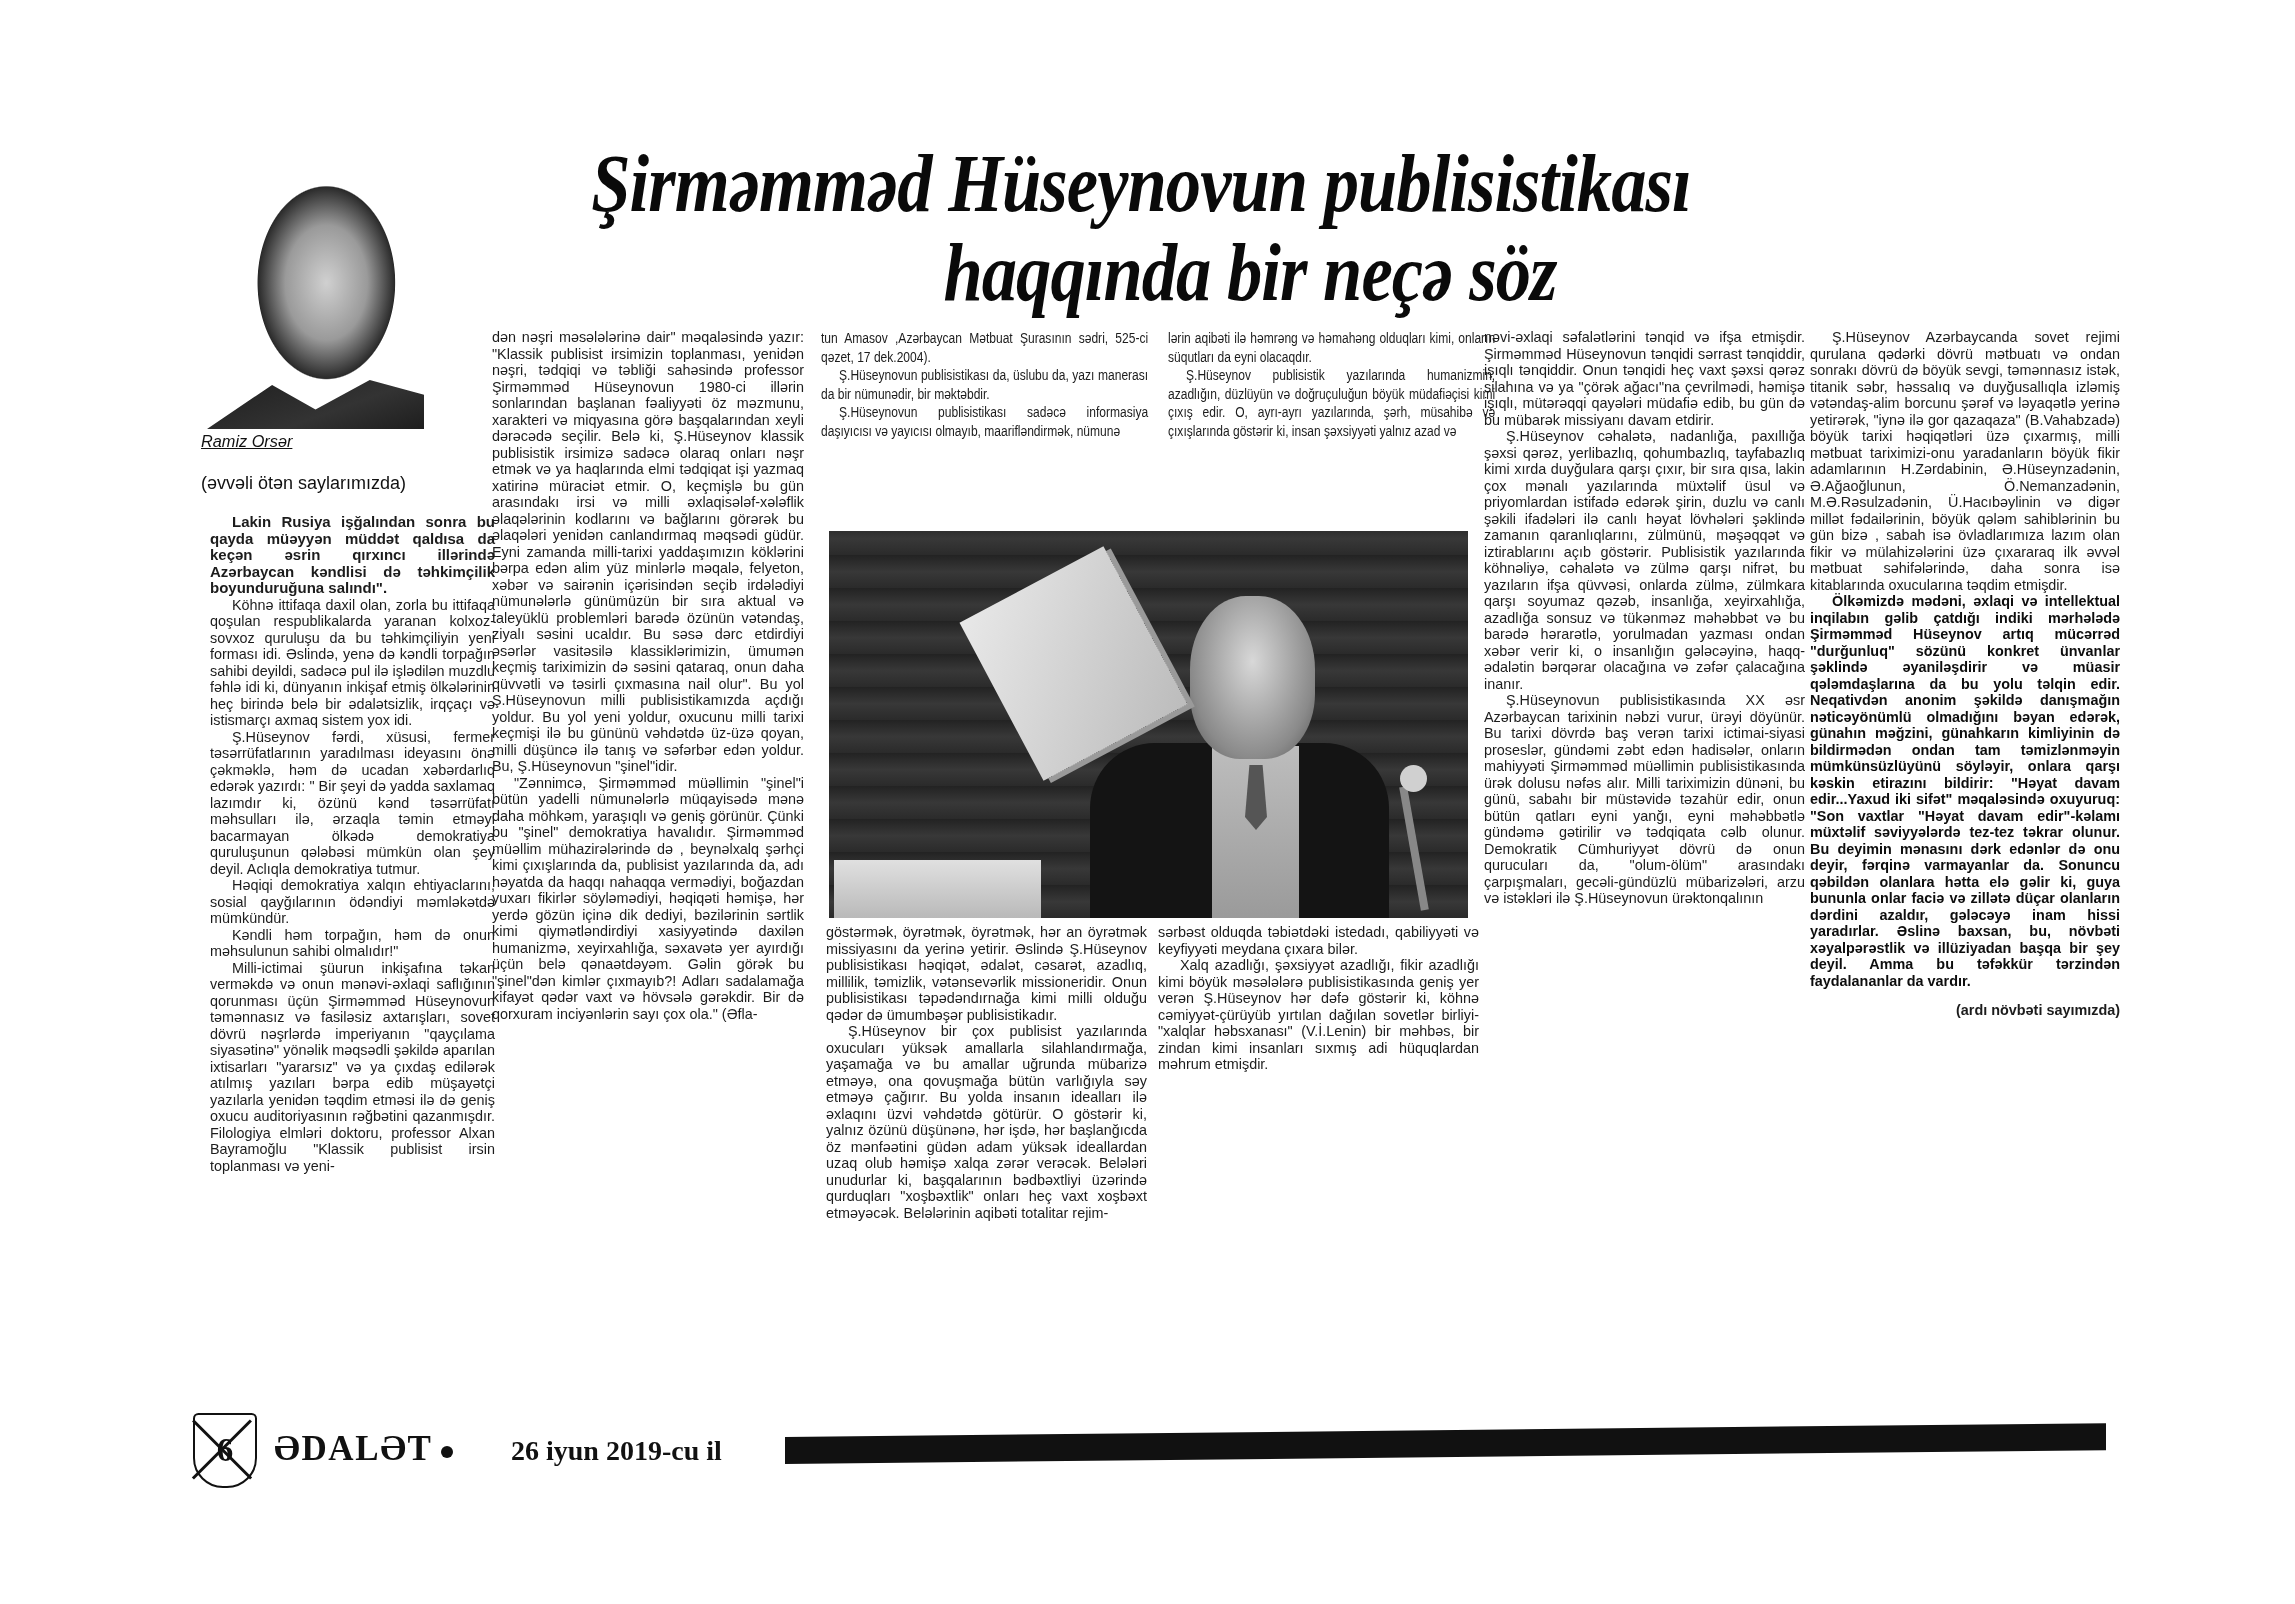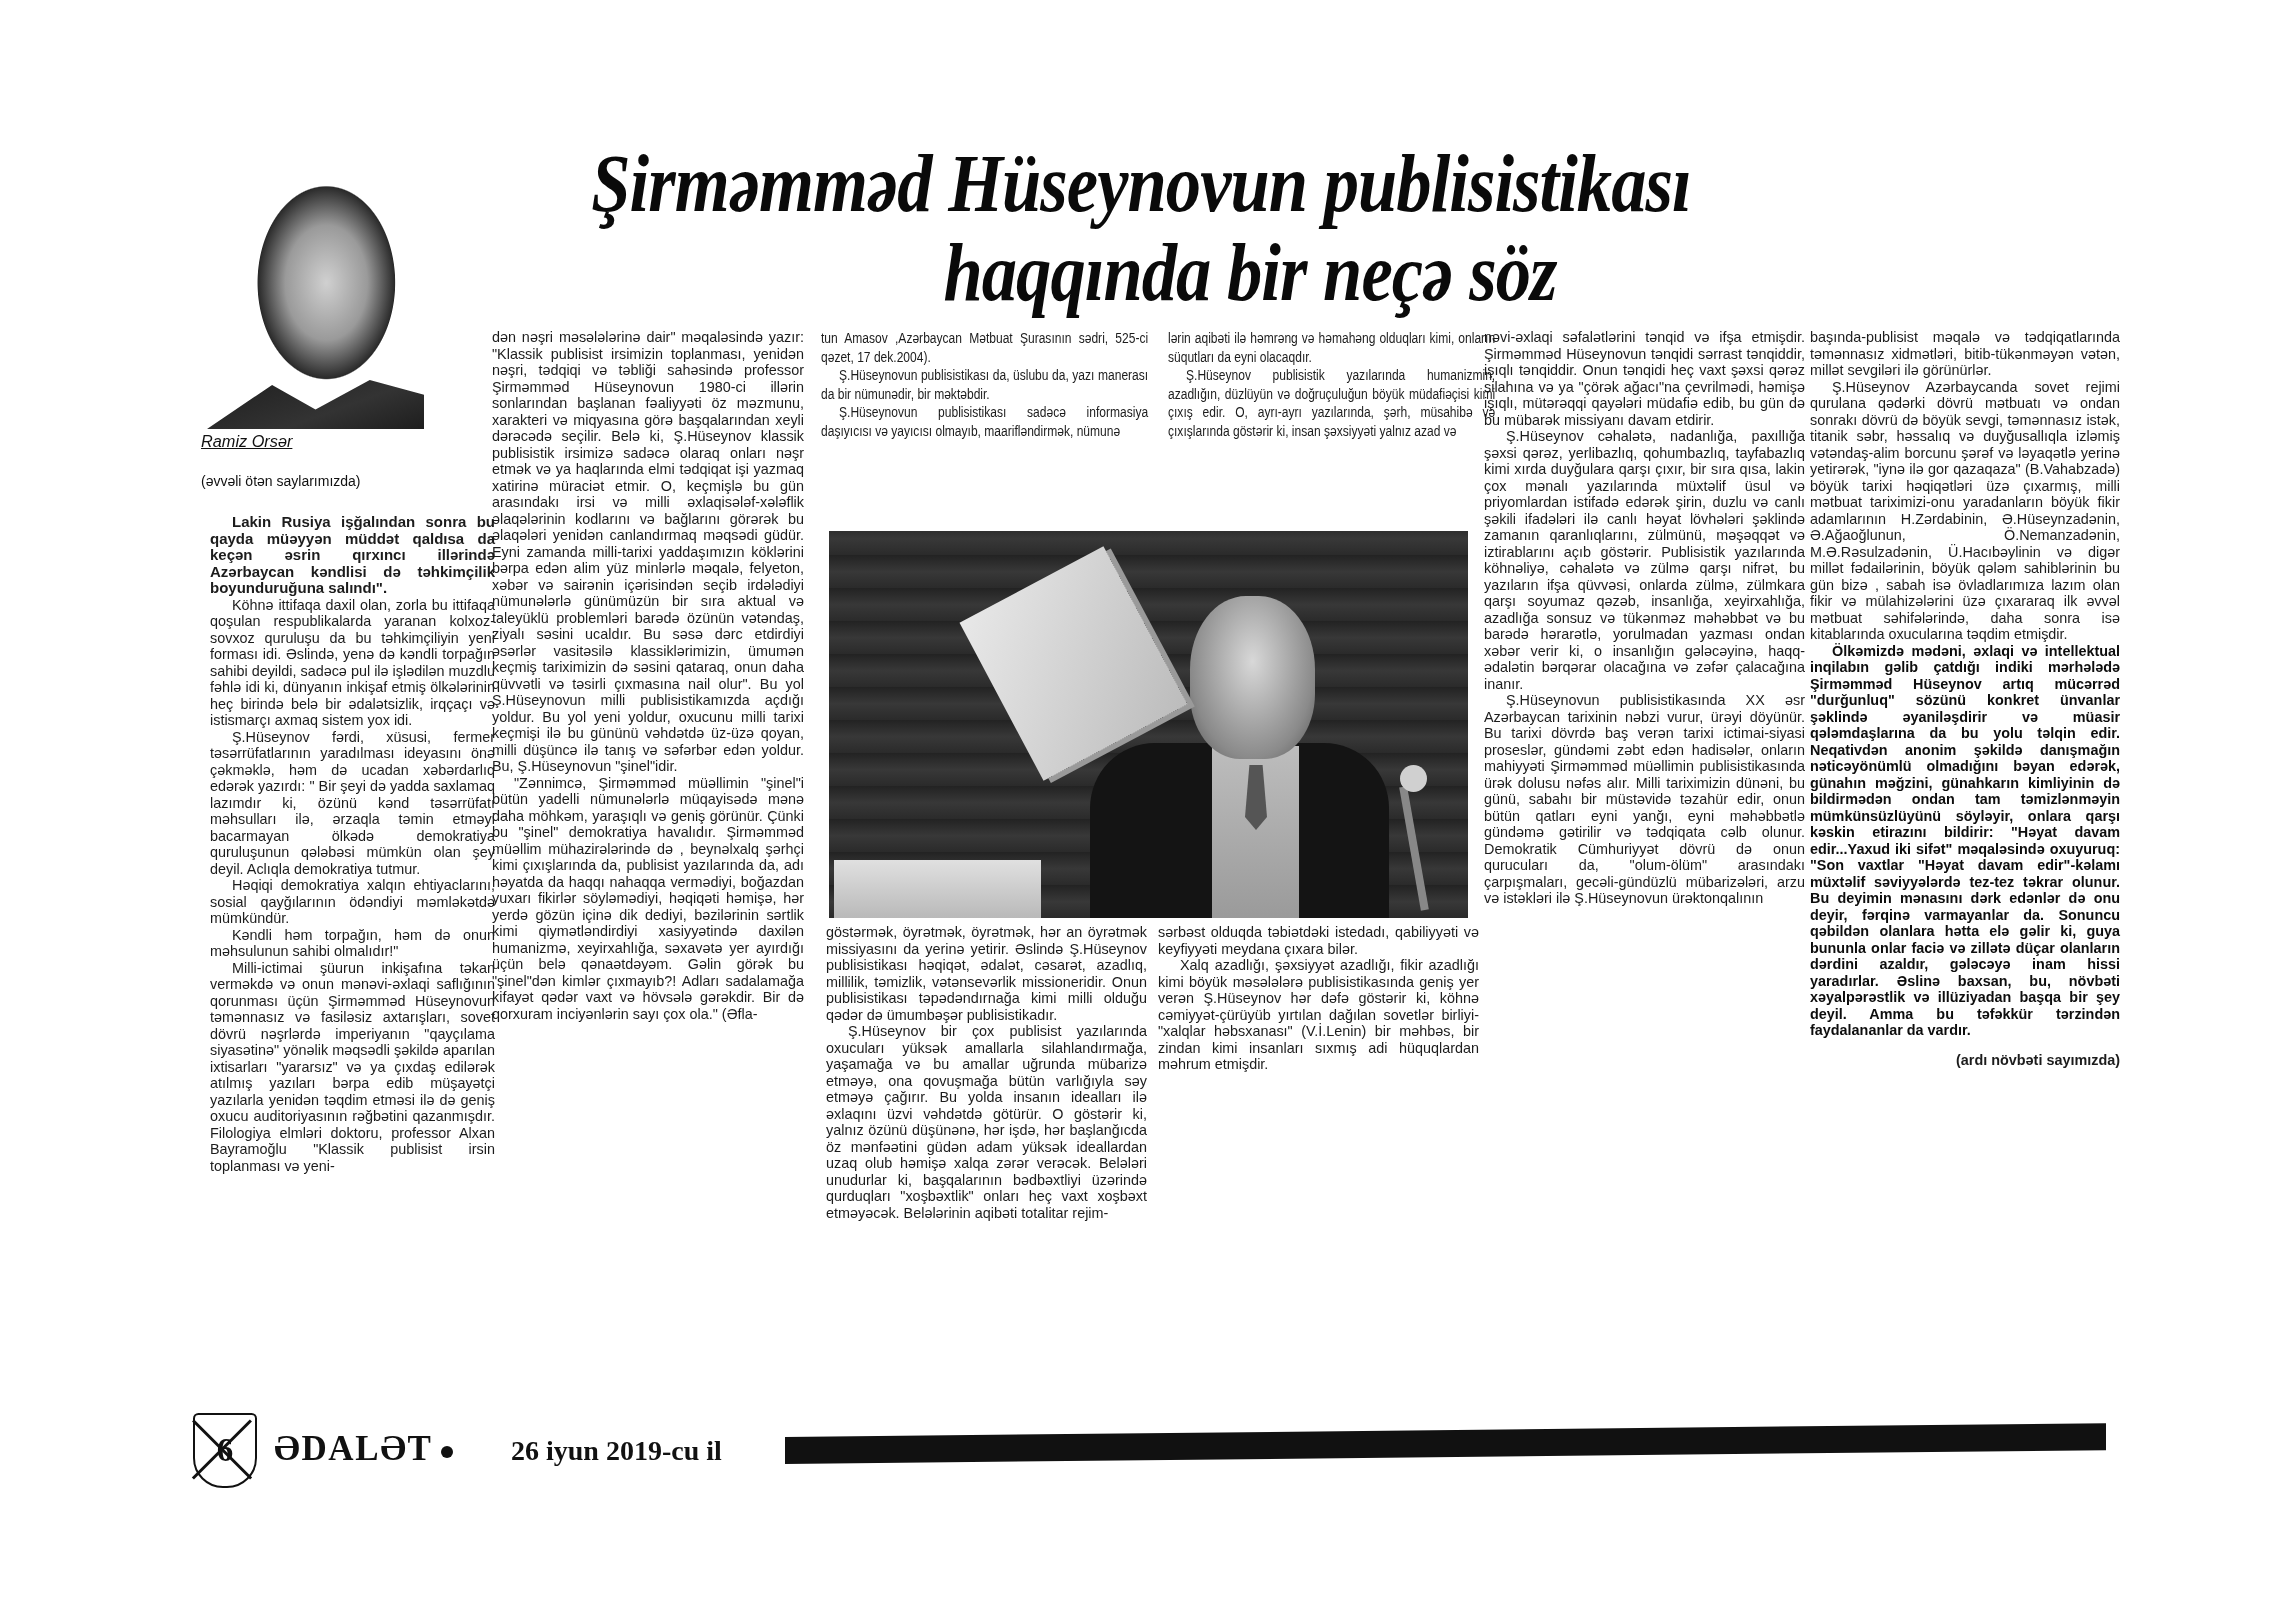--- a/index.html
+++ b/index.html
@@ -4,21 +4,21 @@
 <style>
   html, body { margin:0; padding:0; background:#ffffff; }
   body { width:2295px; height:1604px; position:relative; overflow:hidden; color:#1a1a1a; font-family:"Liberation Sans", sans-serif; }
   .abs { position:absolute; }
   .headline { font-family:"Liberation Serif", serif; font-weight:bold; font-style:italic; color:#0a0a0a; text-align:center; letter-spacing:-1.1px; transform:scaleX(0.86); transform-origin:center; white-space:nowrap; }
   #hl1 { left:163px; top:139px; width:1956px; font-size:82px; line-height:90px; }
   #hl2 { left:598px; top:228px; width:1304px; font-size:82px; line-height:90px; }
   .author-photo { left:207px; top:163px; width:217px; height:266px; background:radial-gradient(ellipse 42% 48% at 55% 45%, #d0d0d0 0%, #9a9a9a 45%, #2a2a2a 75%, rgba(255,255,255,0) 76%); }
   .author-photo .shoulders { position:absolute; left:0; bottom:0; width:100%; height:49px; background:linear-gradient(160deg,#1e1e1e 0%, #333 60%, #1e1e1e 100%); clip-path:polygon(0 100%, 30% 10%, 50% 60%, 75% 0, 100% 30%, 100% 100%); }
   .byline { left:201px; top:432px; font-size:16.3px; font-style:italic; text-decoration:underline; color:#111; }
-  .contnote { left:201px; top:473px; font-size:14px; color:#111; }
+  .contnote { left:201px; top:473px; font-size:18px; color:#111; }
   .col { position:absolute; font-size:14.4px; line-height:16.5px; text-align:justify; color:#1c1c1c; hyphens:none; }
   .col p { margin:0; text-indent:22px; }
   .col p.noindent { text-indent:0; }
   .col p.bold { font-weight:bold; color:#0d0d0d; }
   .col p.lead { font-weight:bold; font-size:15px; line-height:16.6px; }
   .narrow { font-family:"Liberation Sans", sans-serif; font-size:14.7px; line-height:18.5px; transform:scaleX(0.82); transform-origin:left top; }
   #col1 { left:210px; top:514px; width:285px; }
   #col2 { left:492px; top:329px; width:312px; }
   #col3a { left:821px; top:329px; width:399px; }
   #col4a { left:1168px; top:329px; width:399px; }
@@ -99,21 +99,20 @@
 <div class="col" id="col4b">
     <p class="noindent">sərbəst olduqda təbiətdəki istedadı, qabiliyyəti və keyfiyyəti meydana çıxara bilər.</p>
     <p>Xalq azadlığı, şəxsiyyət azadlığı, fikir azadlığı kimi böyük məsələlərə publisistikasında geniş yer verən Ş.Hüseynov hər dəfə göstərir ki, köhnə cəmiyyət-çürüyüb yırtılan dağılan sovetlər birliyi-"xalqlar həbsxanası" (V.İ.Lenin) bir məhbəs, bir zindan kimi insanları sıxmış adi hüquqlardan məhrum etmişdir.</p>
   </div>
 <div class="col" id="col5">
     <p class="noindent">nəvi-əxlaqi səfalətlərini tənqid və ifşa etmişdir. Şirməmməd Hüseynovun tənqidi sərrast tənqiddir, işıqlı tənqiddir. Onun tənqidi heç vaxt şəxsi qərəz silahına və ya "çörək ağacı"na çevrilmədi, həmişə işıqlı, mütərəqqi qayələri müdafiə edib, bu gün də bu mübarək missiyanı davam etdirir.</p>
     <p>Ş.Hüseynov cəhalətə, nadanlığa, paxıllığa şəxsi qərəz, yerlibazlıq, qohumbazlıq, tayfabazlıq kimi xırda duyğulara qarşı çıxır, bir sıra qısa, lakin çox mənalı yazılarında müxtəlif üsul və priyomlardan istifadə edərək şirin, duzlu və canlı şəkili ifadələri ilə canlı həyat lövhələri şəklində zamanın qaranlıqlarını, zülmünü, məşəqqət və iztirablarını açıb göstərir. Publisistik yazılarında köhnəliyə, cəhalətə və zülmə qarşı nifrət, bu yazıların ifşa qüvvəsi, onlarda zülmə, zülmkara qarşı soyumaz qəzəb, insanlığa, xeyirxahlığa, azadlığa sonsuz və tükənməz məhəbbət və bu barədə hərarətlə, yorulmadan yazması ondan xəbər verir ki, o insanlığın gələcəyinə, haqq-ədalətin bərqərar olacağına və zəfər çalacağına inanır.</p>
     <p>Ş.Hüseynovun publisistikasında XX əsr Azərbaycan tarixinin nəbzi vurur, ürəyi döyünür. Bu tarixi dövrdə baş verən tarixi ictimai-siyasi proseslər, gündəmi zəbt edən hadisələr, onların mahiyyəti Şirməmməd müəllimin publisistikasında ürək dolusu nəfəs alır. Milli tariximizin dünəni, bu günü, sabahı bir müstəvidə təzahür edir, onun bütün qatları eyni yanğı, eyni məhəbbətlə gündəmə gətirilir və tədqiqata cəlb olunur. Demokratik Cümhuriyyət dövrü də onun qurucuları da, "olum-ölüm" arasındakı çarpışmaları, gecəli-gündüzlü mübarizələri, arzu və istəkləri ilə Ş.Hüseynovun ürəktonqalının</p>
   </div>
 <div class="col" id="col6">
-<p class="noindent">başında-publisist məqalə və tədqiqatlarında təmənnasız xidmətləri, bitib-tükənməyən vətən, millət sevgiləri ilə görünürlər.</p>
     <p>Ş.Hüseynov Azərbaycanda sovet rejimi qurulana qədərki dövrü mətbuatı və ondan sonrakı dövrü də böyük sevgi, təmənnasız istək, titanik səbr, həssalıq və duyğusallıqla izləmiş vətəndaş-alim borcunu şərəf və ləyaqətlə yerinə yetirərək, "iynə ilə gor qazaqaza" (B.Vahabzadə) böyük tarixi həqiqətləri üzə çıxarmış, milli mətbuat tariximizi-onu yaradanların böyük fikir adamlarının H.Zərdabinin, Ə.Hüseynzadənin, Ə.Ağaoğlunun, Ö.Nemanzadənin, M.Ə.Rəsulzadənin, Ü.Hacıbəylinin və digər millət fədailərinin, böyük qələm sahiblərinin bu gün bizə , sabah isə övladlarımıza lazım olan fikir və mülahizələrini üzə çıxararaq ilk əvvəl mətbuat səhifələrində, daha sonra isə kitablarında oxucularına təqdim etmişdir.</p>
     <p class="bold">Ölkəmizdə mədəni, əxlaqi və intellektual inqilabın gəlib çatdığı indiki mərhələdə Şirməmməd Hüseynov artıq mücərrəd "durğunluq" sözünü konkret ünvanlar şəklində əyaniləşdirir və müasir qələmdaşlarına da bu yolu təlqin edir. Neqativdən anonim şəkildə danışmağın nəticəyönümlü olmadığını bəyan edərək, günahın məğzini, günahkarın kimliyinin də bildirmədən ondan tam təmizlənməyin mümkünsüzlüyünü söyləyir, onlara qarşı kəskin etirazını bildirir: "Həyat davam edir...Yaxud iki sifət" məqaləsində oxuyuruq: "Son vaxtlar "Həyat davam edir"-kəlamı müxtəlif səviyyələrdə tez-tez təkrar olunur. Bu deyimin mənasını dərk edənlər də onu deyir, fərqinə varmayanlar da. Sonuncu qəbildən olanlara hətta elə gəlir ki, guya bununla onlar faciə və zillətə düçar olanların dərdini azaldır, gələcəyə inam hissi yaradırlar. Əslinə baxsan, bu, növbəti xəyalpərəstlik və illüziyadan başqa bir şey deyil. Amma bu təfəkkür tərzindən faydalananlar da vardır.</p>
     <p class="end-note">(ardı növbəti sayımızda)</p>
   </div>
 
 <div class="abs footer-emblem">
   <span>6</span>
 </div>
 <div class="abs footer-title"><span>ƏDALƏT</span><span class="footer-dot"></span></div>
 <div class="abs footer-date">26 iyun 2019-cu il</div>

